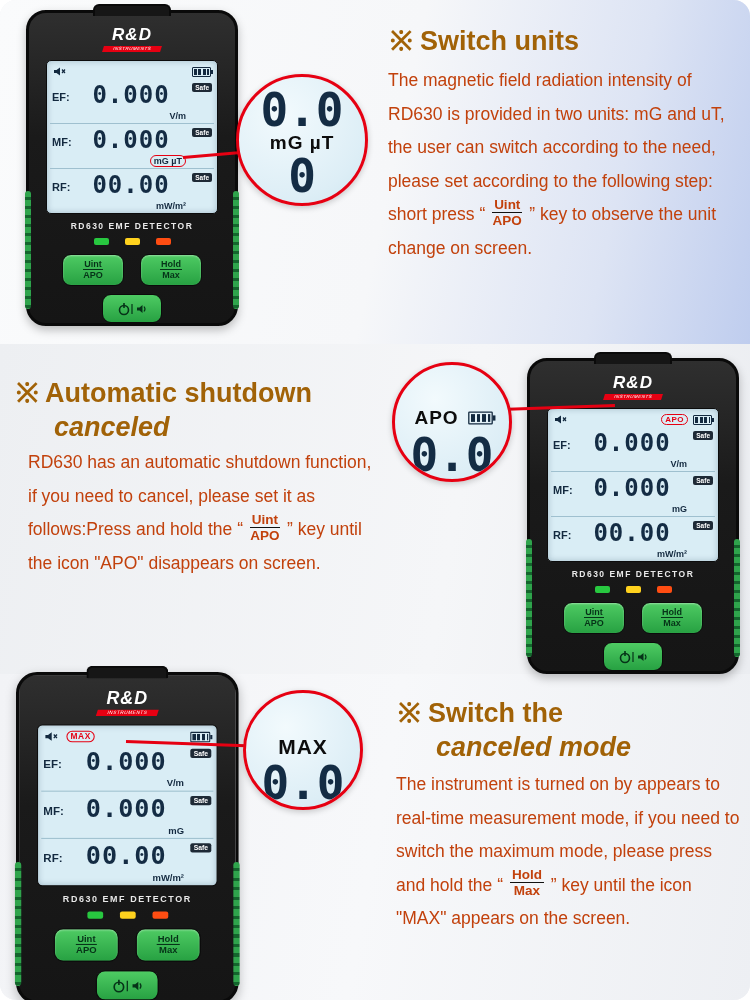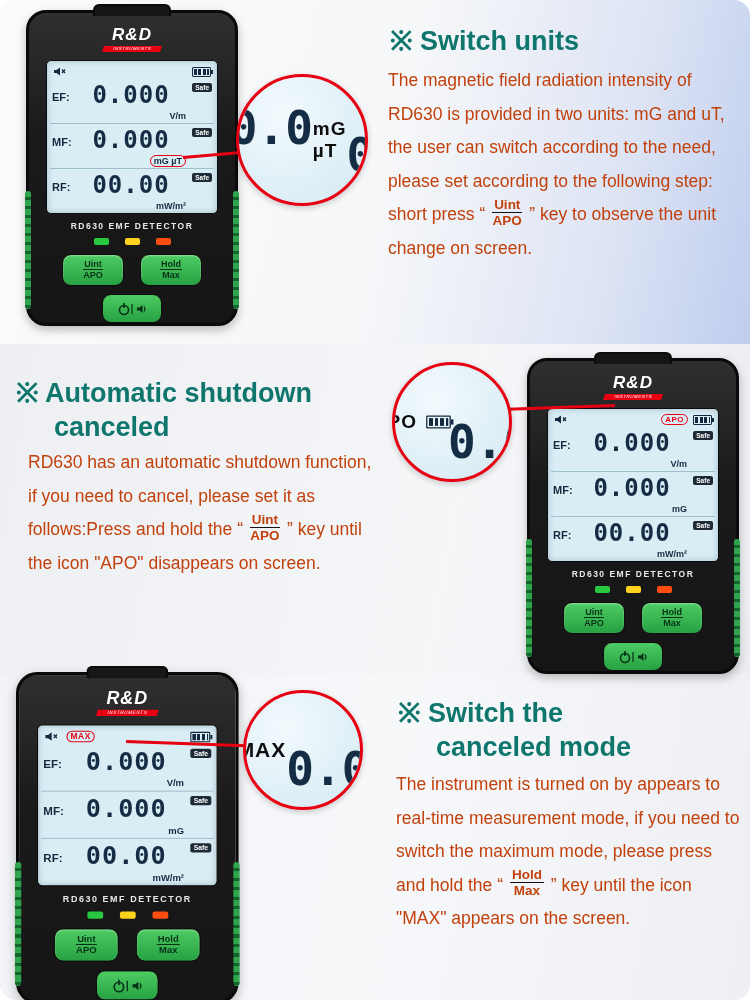--- a/index.html
+++ b/index.html
@@ -56,45 +56,45 @@
         align-items:center;justify-content:center;box-shadow:inset 0 1px 2px rgba(255,255,255,.4);}
   .dev-btn .bt{font-size:9px;font-weight:bold;color:#063318;line-height:10px;border-bottom:1px solid #063318;padding:0 1px;}
   .dev-btn .bb{font-size:9px;font-weight:bold;color:#063318;line-height:11px;}
   .power-row{display:flex;justify-content:center;margin-top:8px;}
   .power-btn{width:58px;height:27px;background:linear-gradient(180deg,#4ecb63,#27a142);
         border:1px solid #0b0b0b;border-radius:9px;display:flex;align-items:center;justify-content:center;}
 
   
   .callout{position:absolute;border:3px solid #e60012;border-radius:50%;overflow:hidden;z-index:3;
         background:radial-gradient(circle at 35% 30%,#f2fafd 0%,#ddeef6 70%,#cfe6f0 100%);
-        display:flex;flex-direction:row;align-items:center;justify-content:center;box-shadow:0 2px 6px rgba(0,0,0,.2);}
+        display:flex;flex-direction:column;align-items:center;justify-content:center;box-shadow:0 2px 6px rgba(0,0,0,.2);}
   .co1{left:236px;top:74px;width:126px;height:126px;}
   .co2{left:392px;top:362px;width:114px;height:114px;}
   .co3{left:243px;top:690px;width:114px;height:114px;}
   .zoom-digits{font-family:"DejaVu Sans Mono",monospace;font-weight:bold;color:#142c44;font-size:46px;line-height:40px;}
   .co1 .zoom-digits.top{margin-top:-24px;}
   .co1 .zoom-digits.bottom{margin-bottom:-30px;}
   .zoom-label{font-size:19px;font-weight:bold;color:#0d0d0d;letter-spacing:1px;margin:2px 0;}
   .co2 .label-row{display:flex;align-items:center;gap:7px;}
   .co2 .battery{transform:scale(1.3);}
   .co2 .zoom-digits{margin-bottom:-36px;margin-top:4px;}
   .co3 .zoom-label{font-size:21px;}
   .co3 .zoom-digits{margin-bottom:-36px;margin-top:2px;}
 
   .red-line{position:absolute;height:2.5px;background:#e60012;z-index:2;transform-origin:left center;}
   .l1{left:183px;top:156px;width:58px;transform:rotate(-5deg);}
   .l2{left:503px;top:408px;width:112px;transform:rotate(-2deg);}
   .l3{left:126px;top:740px;width:120px;transform:rotate(2deg);}
 
   
-  .sec-title{position:absolute;font-size:27px;font-weight:bold;color:#0f766e;line-height:34px;z-index:2;}
+  .sec-title{position:absolute;font-size:27px;font-weight:bold;color:#a16207;line-height:34px;z-index:2;}
   .t1{left:390px;top:24px;}
   .t2{left:16px;top:376px;}
   .t3{left:398px;top:696px;}
-  .sec-title .line2{display:block;padding-left:38px;}
+  .sec-title .line2{display:block;padding-left:38px;font-style:italic;}
   .sec-para{position:absolute;font-size:17.5px;color:#c2410c;line-height:33.5px;z-index:2;}
   .p1{left:388px;top:64px;width:350px;}
   .p2{left:28px;top:446px;width:356px;}
   .p3{left:396px;top:768px;width:345px;}
   .key-frac{display:inline-block;vertical-align:middle;text-align:center;font-size:13.5px;font-weight:bold;
         line-height:15px;margin:0 2px;transform:translateY(-3px);}
   .key-frac .top{display:block;border-bottom:1.5px solid #111;padding:0 2px;}
   .key-frac .bot{display:block;}
 </style>
 </head>

